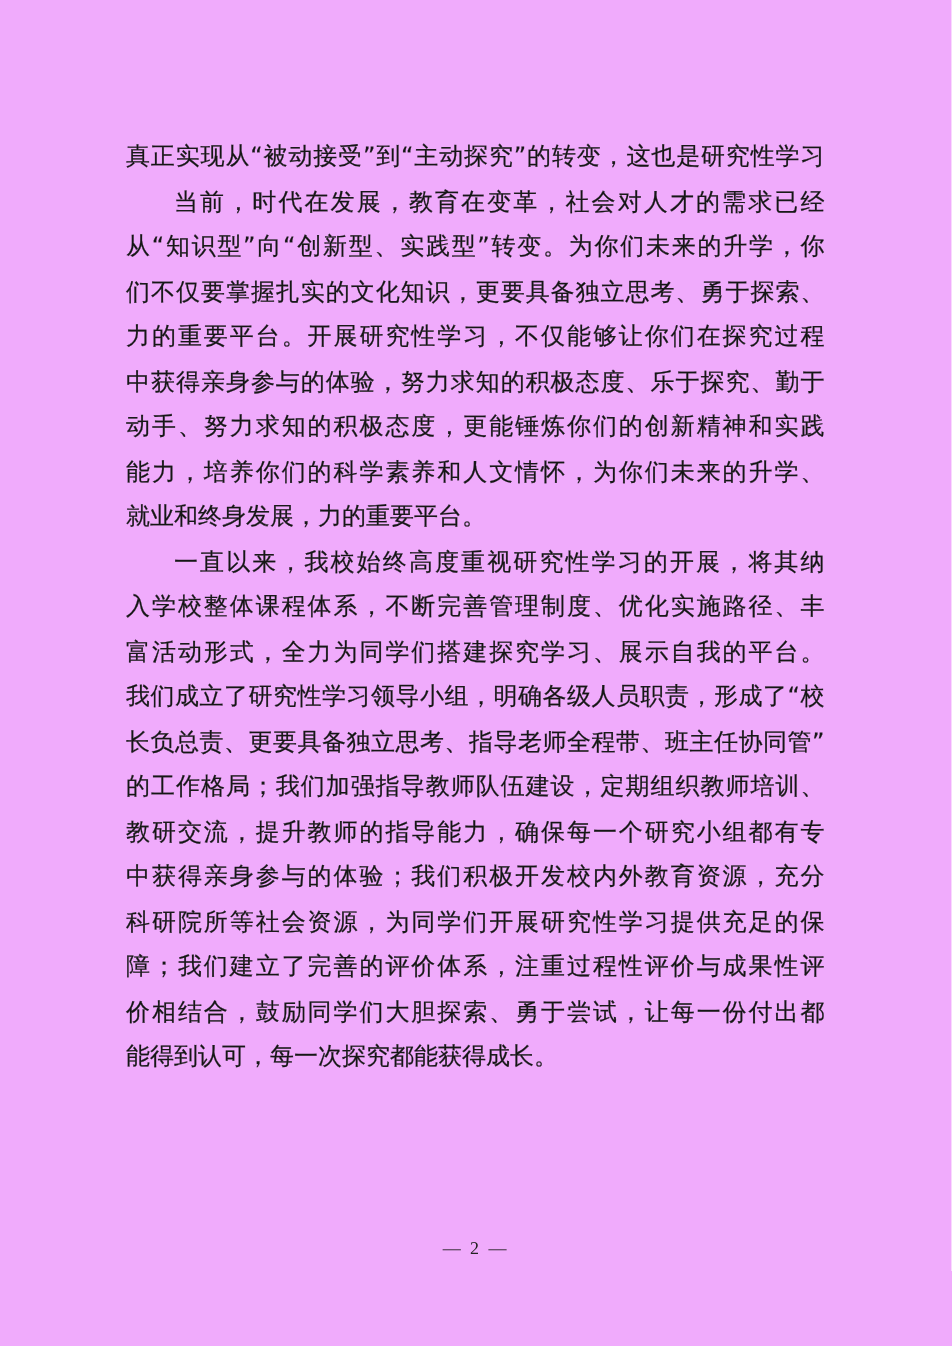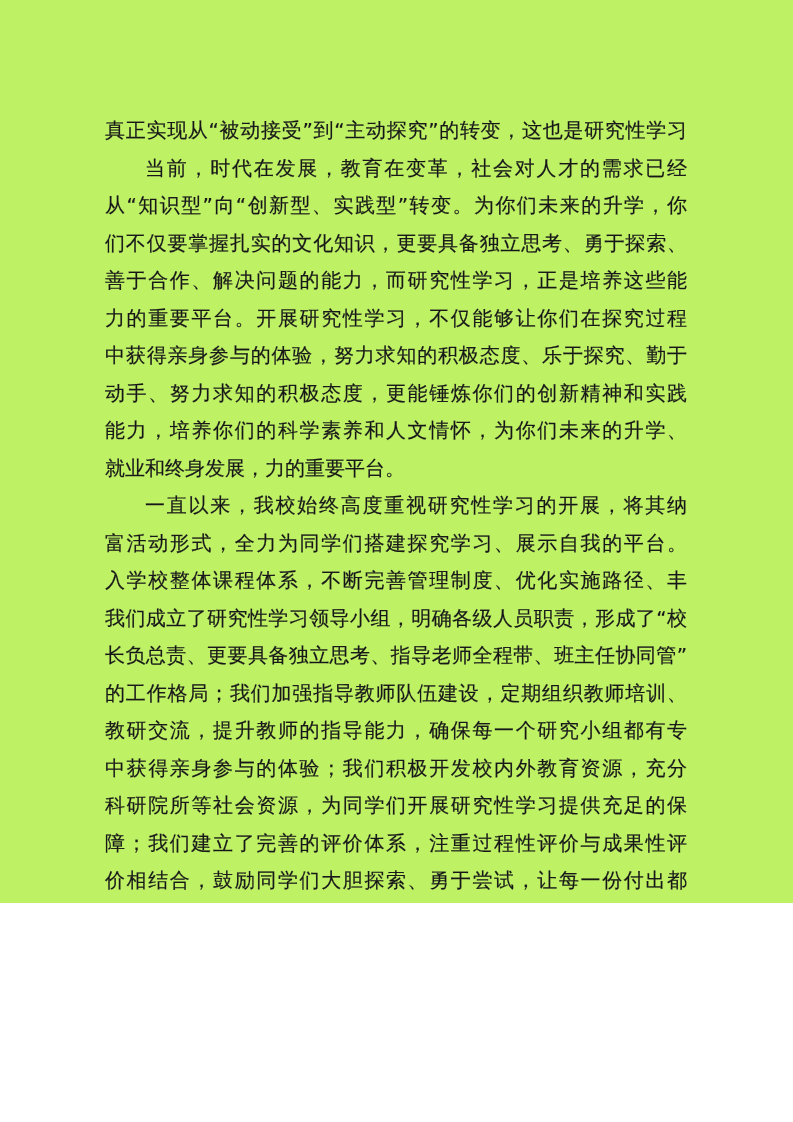--- a/index.html
+++ b/index.html
@@ -3,22 +3,22 @@
 <meta charset="utf-8">
 <style>
   html, body {
     margin: 0;
     padding: 0;
     background: #ffffff;
   }
   .page {
     position: relative;
     width: 793px;
-    height: 903px;
-    background: #bef264;
+    height: 1122px;
+    background: #f0abfc;
     overflow: hidden;
     font-family: "DejaVu Sans", sans-serif;
     color: #161616;
   }
   .doc-body {
     position: absolute;
     left: 105px;
     top: 112px;
     width: 582px;
   }
@@ -53,29 +53,28 @@
 </style>
 </head>
 <body>
 
 <div class="page">
   <div class="doc-body">
       <div class="line">真正实现从“被动接受”到“主动探究”的转变，这也是研究性学习</div>
       <div class="line indent">当前，时代在发展，教育在变革，社会对人才的需求已经</div>
       <div class="line">从“知识型”向“创新型、实践型”转变。为你们未来的升学，你</div>
       <div class="line">们不仅要掌握扎实的文化知识，更要具备独立思考、勇于探索、</div>
-      <div class="line">善于合作、解决问题的能力，而研究性学习，正是培养这些能</div>
       <div class="line">力的重要平台。开展研究性学习，不仅能够让你们在探究过程</div>
       <div class="line">中获得亲身参与的体验，努力求知的积极态度、乐于探究、勤于</div>
       <div class="line">动手、努力求知的积极态度，更能锤炼你们的创新精神和实践</div>
       <div class="line">能力，培养你们的科学素养和人文情怀，为你们未来的升学、</div>
       <div class="line para-end">就业和终身发展，力的重要平台。</div>
       <div class="line indent">一直以来，我校始终高度重视研究性学习的开展，将其纳</div>
+      <div class="line">入学校整体课程体系，不断完善管理制度、优化实施路径、丰</div>
       <div class="line">富活动形式，全力为同学们搭建探究学习、展示自我的平台。</div>
-      <div class="line">入学校整体课程体系，不断完善管理制度、优化实施路径、丰</div>
       <div class="line">我们成立了研究性学习领导小组，明确各级人员职责，形成了“校</div>
       <div class="line">长负总责、更要具备独立思考、指导老师全程带、班主任协同管”</div>
       <div class="line">的工作格局；我们加强指导教师队伍建设，定期组织教师培训、</div>
       <div class="line">教研交流，提升教师的指导能力，确保每一个研究小组都有专</div>
       <div class="line">中获得亲身参与的体验；我们积极开发校内外教育资源，充分</div>
       <div class="line">科研院所等社会资源，为同学们开展研究性学习提供充足的保</div>
       <div class="line">障；我们建立了完善的评价体系，注重过程性评价与成果性评</div>
       <div class="line">价相结合，鼓励同学们大胆探索、勇于尝试，让每一份付出都</div>
       <div class="line para-end">能得到认可，每一次探究都能获得成长。</div>
     </div>

